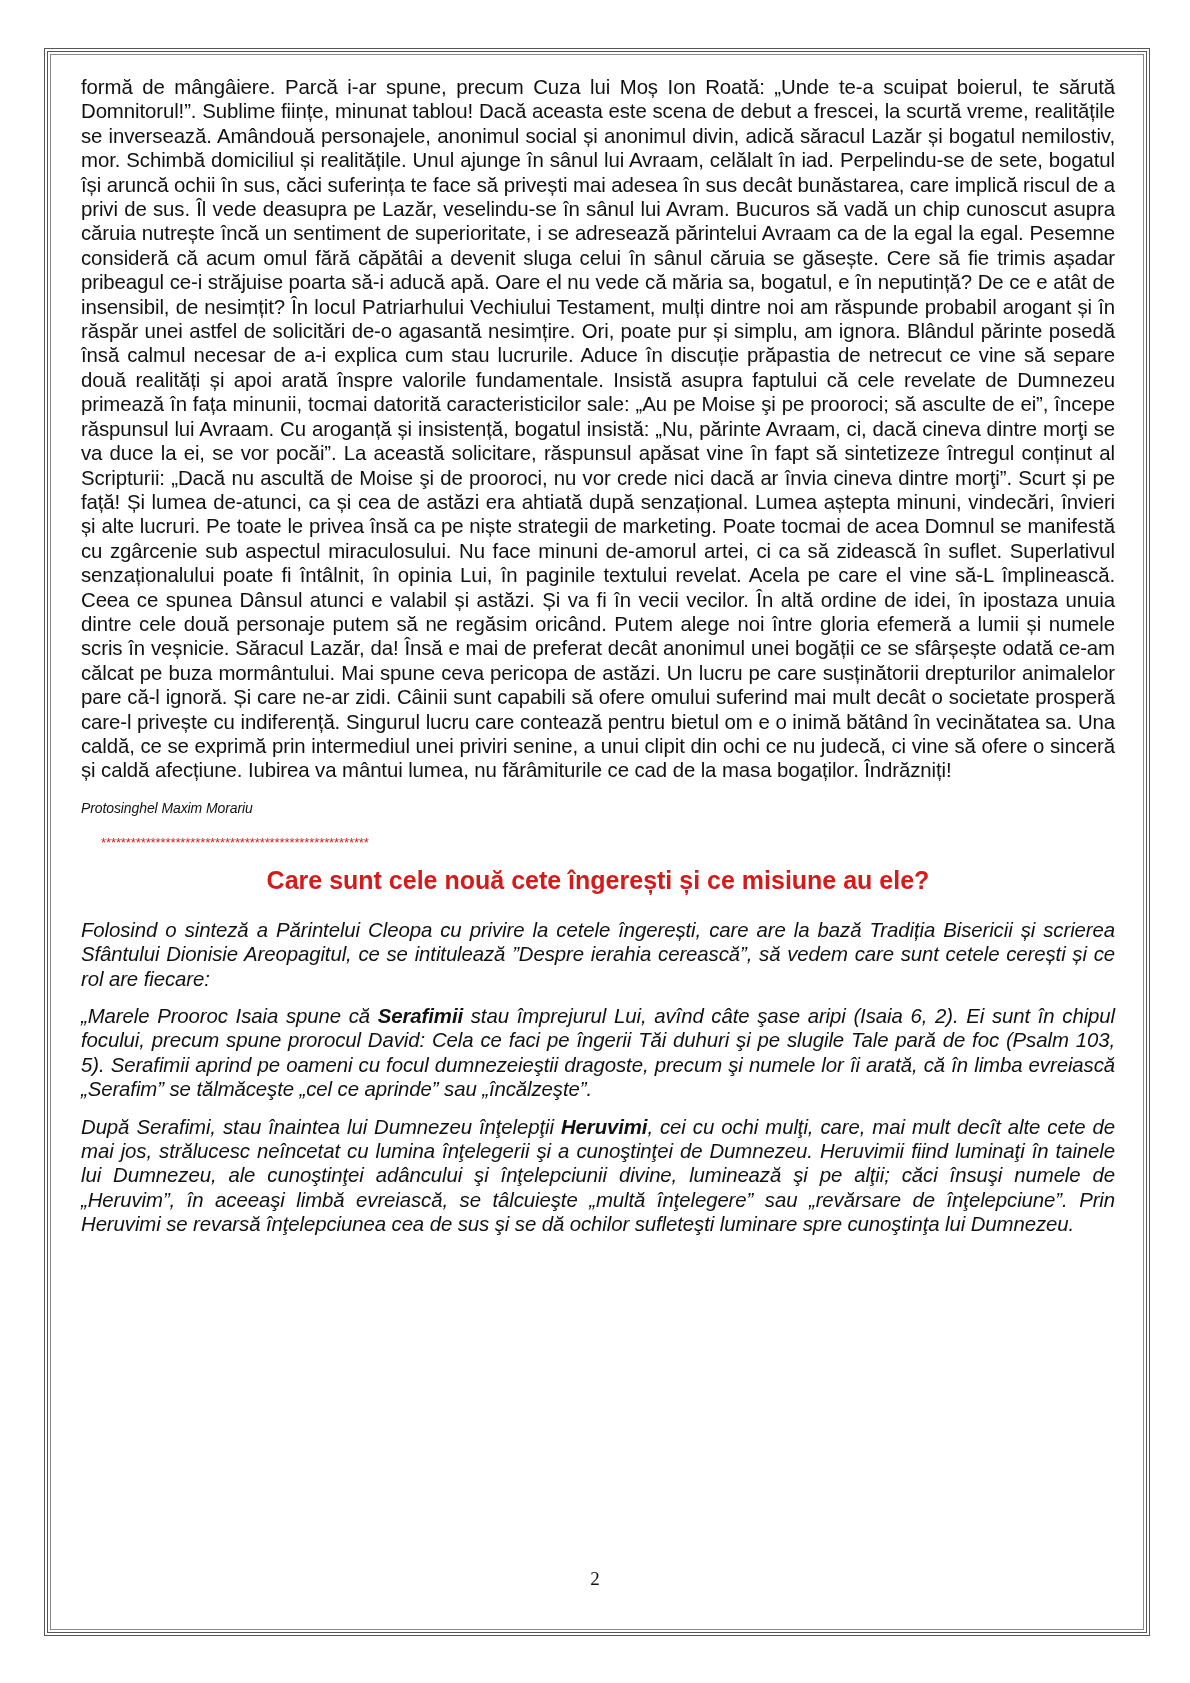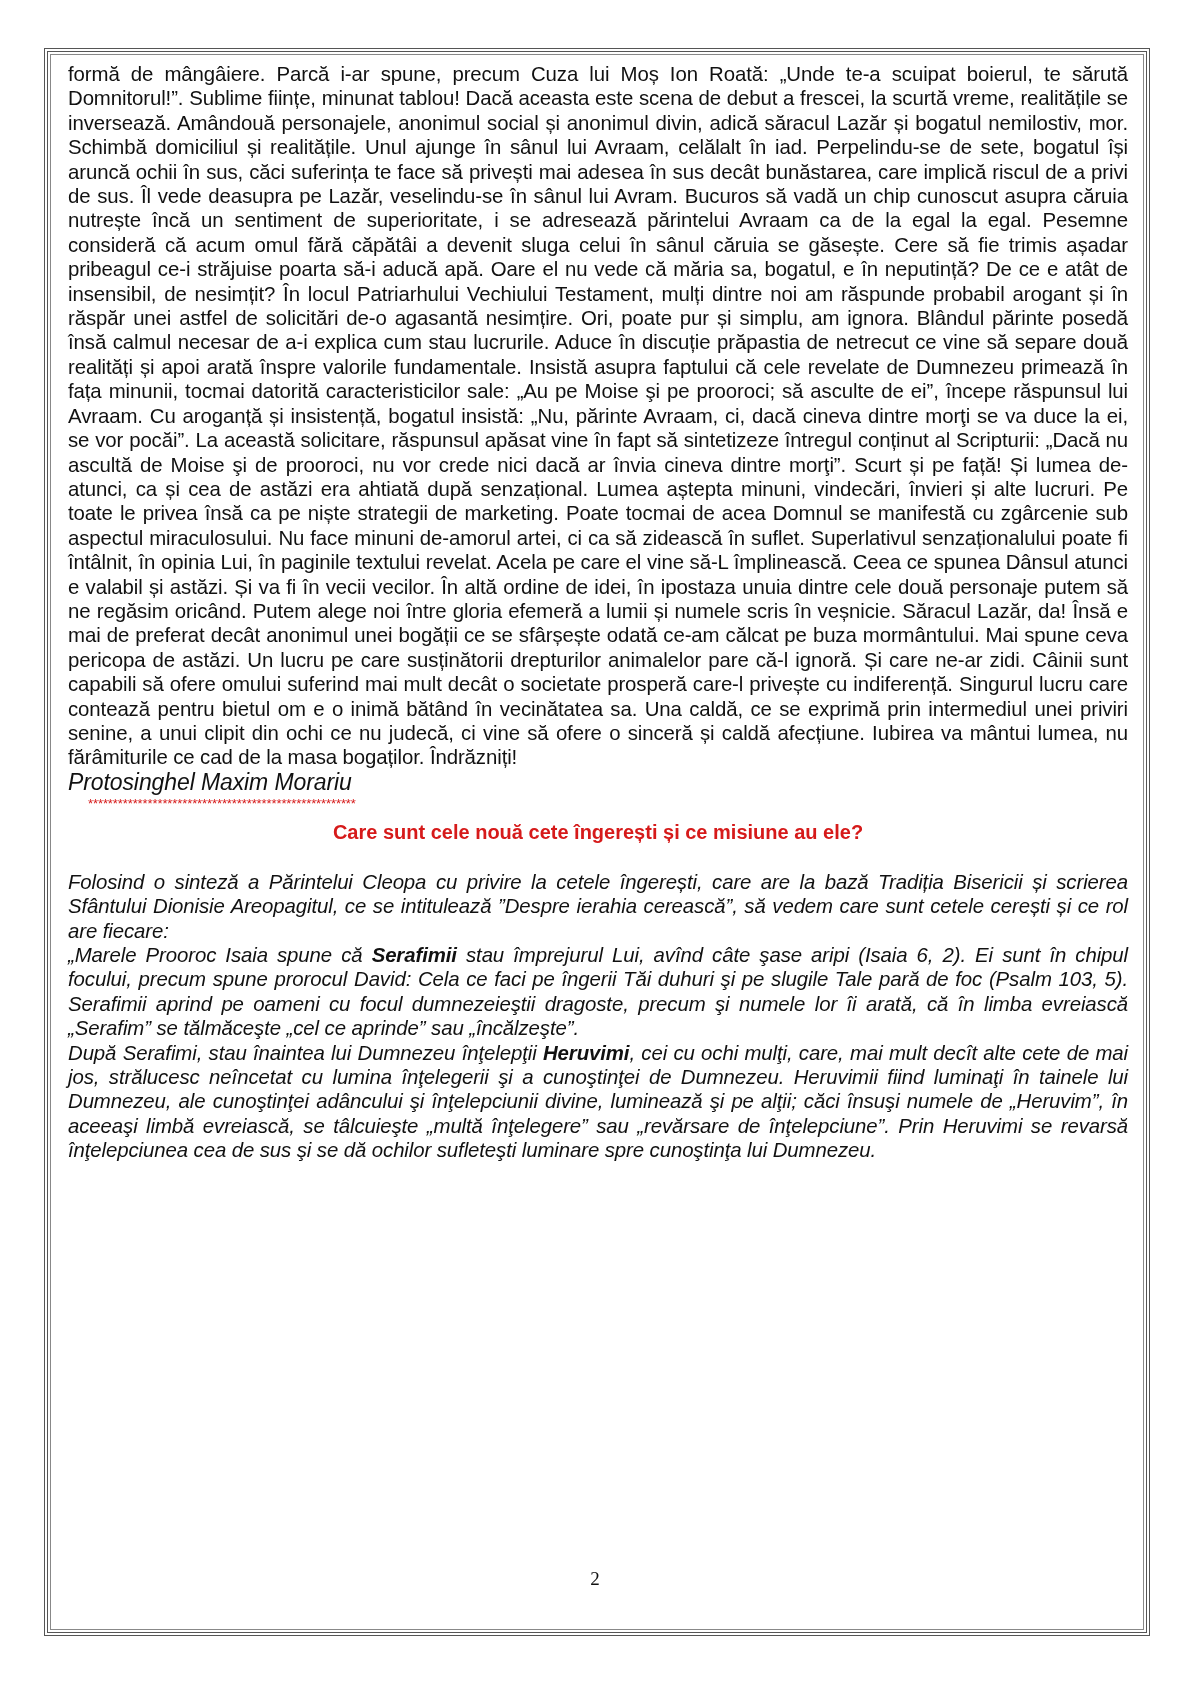--- a/index.html
+++ b/index.html
@@ -32,44 +32,44 @@
   }
   .content {
     position: absolute;
     left: 68px;
     top: 62px;
     width: 1060px;
     font-size: 20.4px;
     line-height: 24.4px;
   }
   .content p {
-    margin: 0;
+    margin: 13px;
     text-align: justify;
     letter-spacing: -0.1px;
   }
   .author {
     font-style: italic;
-    font-size: 23px;
+    font-size: 14px;
     line-height: 24px;
     margin: 0;
   }
   .separator {
     text-align: center;
     color: #d61a1a;
     font-size: 13px;
     line-height: 20px;
     letter-spacing: -0.1px;
     margin: 0;
     padding-left: 20px;
   }
   .section-heading {
     text-align: center;
     color: #d61a1a;
     font-weight: bold;
-    font-size: 20px;
+    font-size: 25px;
     line-height: 28px;
     margin: 4px 0 24px 0;
   }
   .para-tight { margin: 0; font-style: italic; }
   .bold { font-weight: bold; }
   .page-number {
     position: absolute;
     left: 0;
     width: 1190px;
     top: 1568px;

